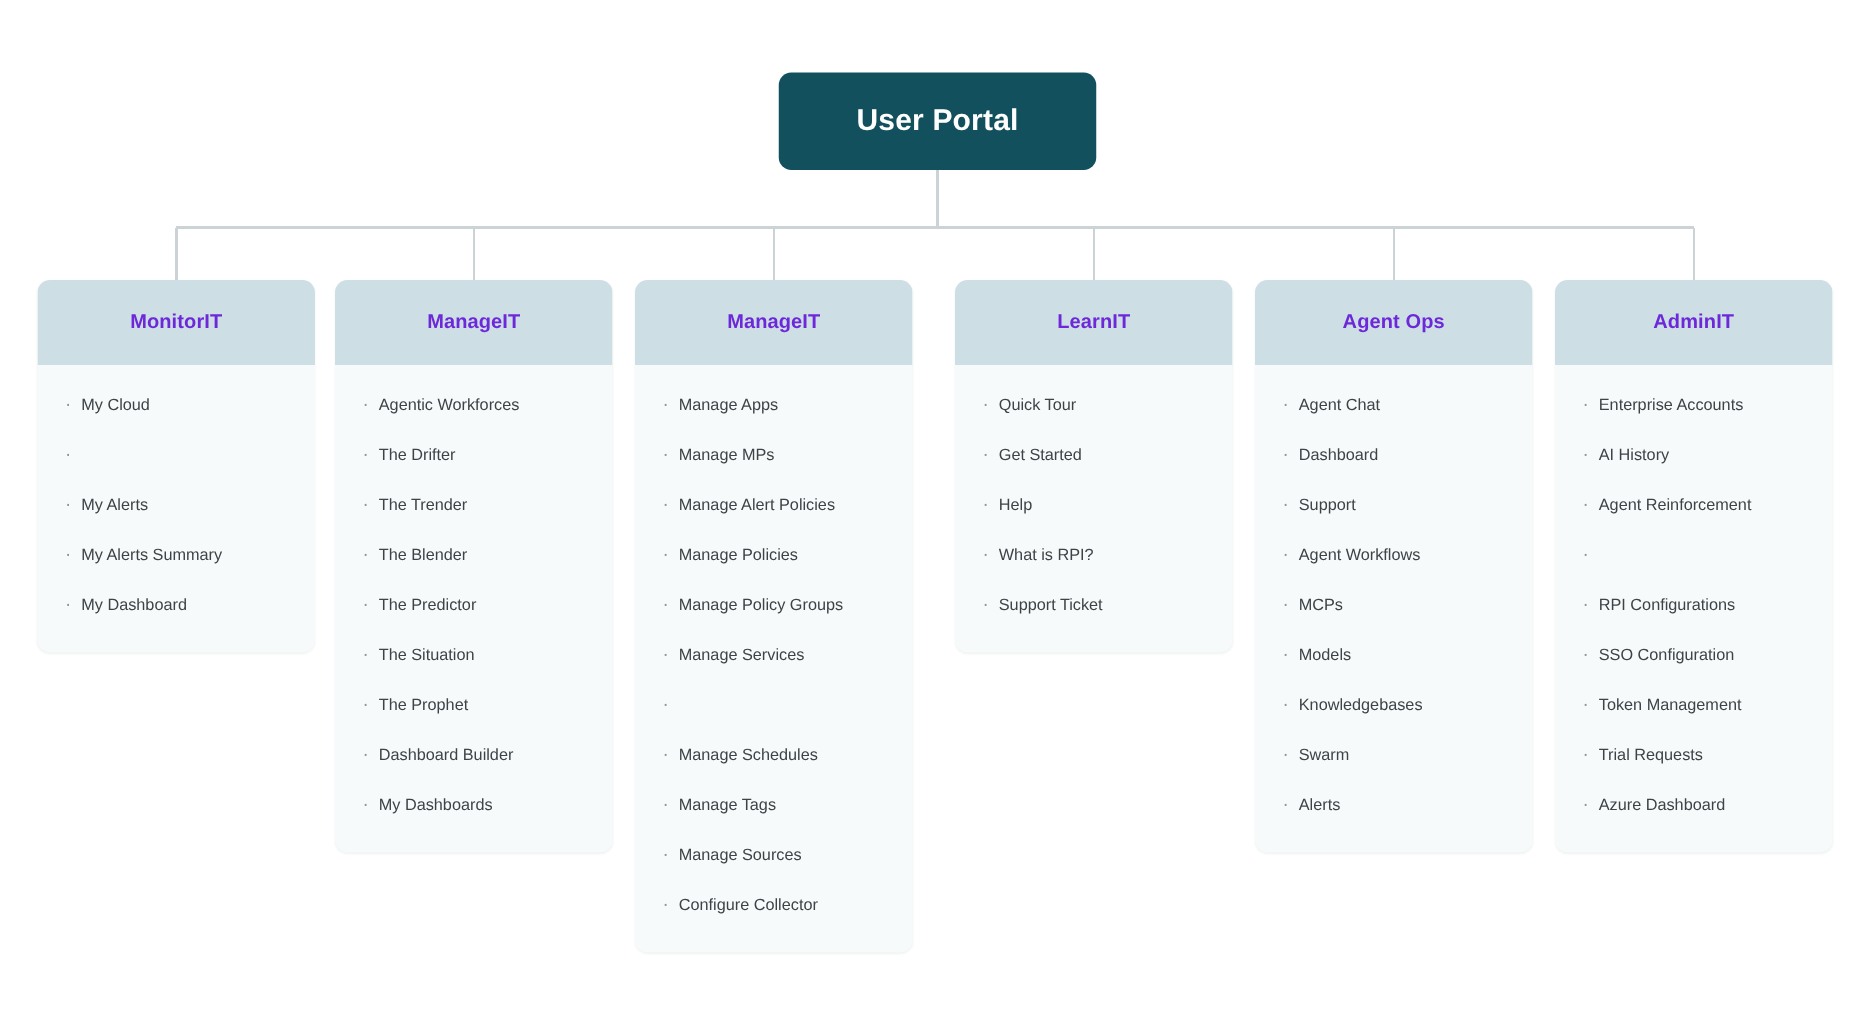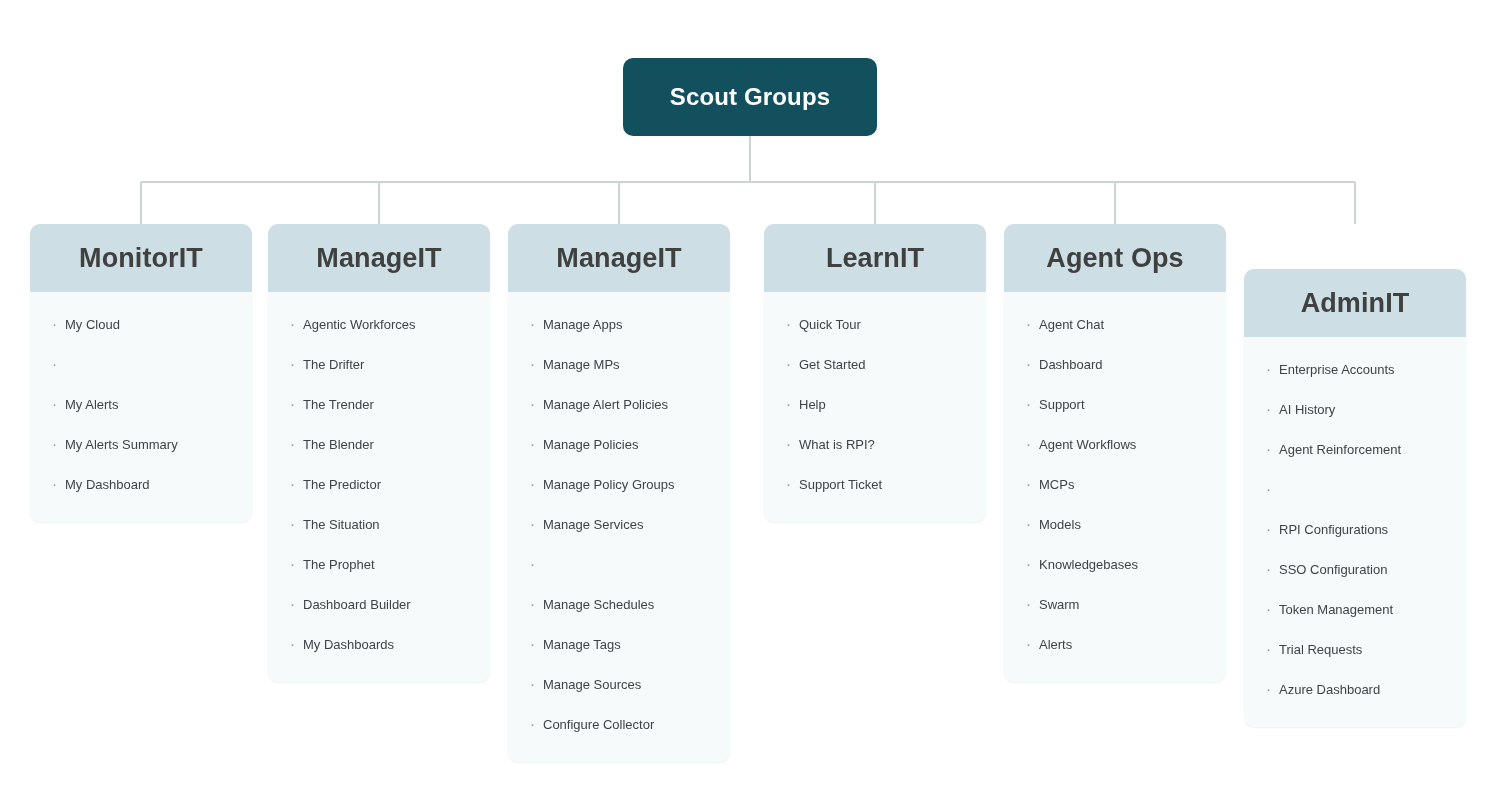--- a/index.html
+++ b/index.html
@@ -75,22 +75,22 @@
   }
 
   .card-header {
     height: 68px;
     background: #cddee4;
     display: flex;
     align-items: center;
     justify-content: center;
   }
   .card-header-label {
-    color: #404040;
-    font-size: 27px;
+    color: #6d28d9;
+    font-size: 16px;
     font-weight: 600;
     letter-spacing: 0.1px;
   }
 
   .card-body {
     padding: 12px 0 18px 0;
   }
 
   .item {
     display: flex;
@@ -123,21 +123,21 @@
       <line x1="141" y1="182" x2="1355" y2="182" stroke="#ccd3d6" stroke-width="2" shape-rendering="crispEdges"></line>
       <line x1="141" y1="182" x2="141" y2="224" stroke="#ccd3d6" stroke-width="2" shape-rendering="crispEdges"></line>
       <line x1="379" y1="182" x2="379" y2="224" stroke="#ccd3d6" stroke-width="2" shape-rendering="crispEdges"></line>
       <line x1="619" y1="182" x2="619" y2="224" stroke="#ccd3d6" stroke-width="2" shape-rendering="crispEdges"></line>
       <line x1="875" y1="182" x2="875" y2="224" stroke="#ccd3d6" stroke-width="2" shape-rendering="crispEdges"></line>
       <line x1="1115" y1="182" x2="1115" y2="224" stroke="#ccd3d6" stroke-width="2" shape-rendering="crispEdges"></line>
       <line x1="1355" y1="182" x2="1355" y2="224" stroke="#ccd3d6" stroke-width="2" shape-rendering="crispEdges"></line>
     </svg>
 
   <div class="root-node">
-    <span class="root-label">Scout Groups</span>
+    <span class="root-label">User Portal</span>
   </div>
 
   <div class="columns">
       <div class="card" style="left: 30px; width: 222px; top: 224px;">
         <div class="card-header">
           <span class="card-header-label">MonitorIT</span>
         </div>
         <div class="card-body">
           <div class="item">
             <span class="item-bullet">·</span>
@@ -316,21 +316,21 @@
           <div class="item">
             <span class="item-bullet">·</span>
             <span class="item-label">Swarm</span>
           </div>
           <div class="item">
             <span class="item-bullet">·</span>
             <span class="item-label">Alerts</span>
           </div>
         </div>
       </div>
-      <div class="card" style="left: 1244px; width: 222px; top: 224px; margin-top: 45px;">
+      <div class="card" style="left: 1244px; width: 222px; top: 224px;">
         <div class="card-header">
           <span class="card-header-label">AdminIT</span>
         </div>
         <div class="card-body">
           <div class="item">
             <span class="item-bullet">·</span>
             <span class="item-label">Enterprise Accounts</span>
           </div>
           <div class="item">
             <span class="item-bullet">·</span>

